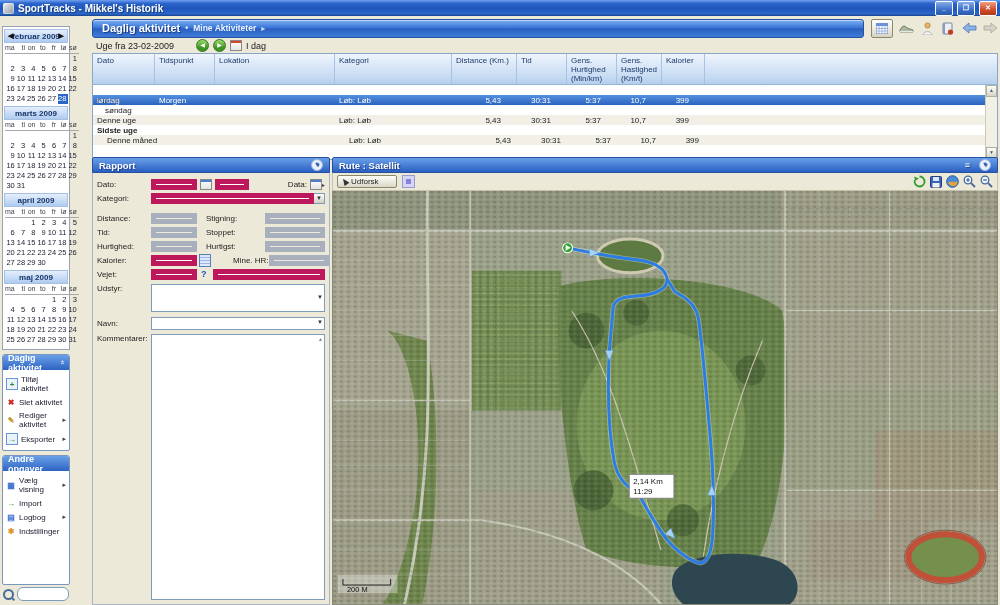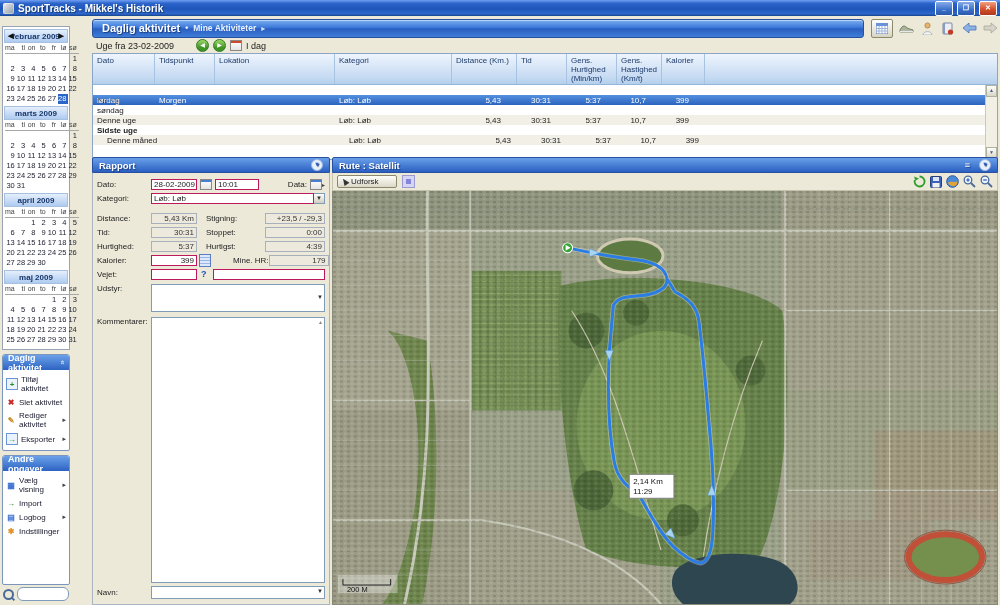--- a/index.html
+++ b/index.html
@@ -96,25 +96,25 @@
     border:1px solid #9bb8e0;color:#2a5fc2;font-size:6px;line-height:9px;text-align:center;flex:none;}
   .hamb{margin-left:auto;color:#fff;font-size:9px;}
 
   
   .rapport{width:238px;display:flex;flex-direction:column;flex:none;}
   .rap-bd{flex:1;background:#ece9d8;border:1px solid #aab4c4;border-top:none;
     padding:5px 4px 4px;font-size:8px;color:#222;display:flex;flex-direction:column;}
   .frow{display:flex;align-items:center;height:12px;margin-bottom:2px;flex:none;}
   .frow.tall{height:auto;align-items:flex-start;}
   .flabel{width:54px;flex:none;}
-  .fbox{height:11px;border:1px solid #be185d;background:#fff;padding:0 2px;box-sizing:border-box;
+  .fbox{height:11px;border:5px solid #be185d;background:#fff;padding:0 2px;box-sizing:border-box;
     font-size:8px;line-height:9px;overflow:hidden;white-space:nowrap;}
   .fbox.ro{background:#edeadd;border-color:#a8b0bd;color:#333;}
   .fbox.num{text-align:right;}
-  .w46{width:46px;flex:none;}.w47{width:44px;flex:none;}.w60{width:60px;flex:none;}
+  .w46{width:46px;flex:none;}.w47{width:34px;flex:none;}.w60{width:60px;flex:none;}
   .dd{width:11px;height:11px;border:1px solid #7f9db9;border-left:none;box-sizing:border-box;
     background:linear-gradient(#fefefe,#d2cec0);font-size:6px;color:#333;text-align:center;line-height:9px;flex:none;}
   .combo{flex:1;display:flex;}
   .combo .fbox{flex:1;}
   .lab2{padding-left:9px;flex:none;}
   .ml-auto{margin-left:auto;}
   .calc-ic{width:10px;height:11px;border:1px solid #5a7fc0;margin-left:2px;flex:none;
     background:repeating-linear-gradient(#dde8fa 0 2px,#9ab6e8 2px 3px);}
   .help-ic{color:#1a50c8;font-weight:bold;margin-left:4px;font-size:9px;flex:none;}
   .tallbox{border:1px solid #7f9db9;background:#fff;position:relative;}
@@ -509,21 +509,21 @@
             <div class="t-c" style="width: 120px;"></div>
             <div class="t-c" style="width: 117px;">Løb: Løb</div>
             <div class="t-c num" style="width: 65px;">5,43</div>
             <div class="t-c num" style="width: 50px;">30:31</div>
             <div class="t-c num" style="width: 50px;">5:37</div>
             <div class="t-c num" style="width: 45px;">10,7</div>
             <div class="t-c num" style="width: 43px;">399</div>
             <div class="t-c" style="flex: 1 1 0%;"></div>
           </div>
           <div class="t-row">
-            <div class="t-c" style="width: 62px;">søndag</div>
+            <div class="t-c" style="width: 62px; margin-left: 8px;">søndag</div>
             <div class="t-c" style="width: 60px;"></div>
             <div class="t-c" style="width: 120px;"></div>
             <div class="t-c" style="width: 117px;"></div>
             <div class="t-c num" style="width: 65px;"></div>
             <div class="t-c num" style="width: 50px;"></div>
             <div class="t-c num" style="width: 50px;"></div>
             <div class="t-c num" style="width: 45px;"></div>
             <div class="t-c num" style="width: 43px;"></div>
             <div class="t-c" style="flex: 1 1 0%;"></div>
           </div>
@@ -636,31 +636,31 @@
             <span class="fbox" style="flex:1;margin-left:6px"></span>
           </div>
 
           <div class="frow tall" style="margin-top:2px">
             <span class="flabel">Udstyr:</span>
             <span class="tallbox" style="flex:1;height:26px">
                 <span class="dd-in">▼</span>
               </span>
           </div>
 
+          <div class="frow" style="margin-top:3px">
+            <span class="flabel">Navn:</span>
+            <span class="tallbox" style="flex:1;height:11px">
+                <span class="dd-in">▼</span>
+              </span>
+          </div>
+
           <div class="frow tall kom-box" style="margin-top:3px">
             <span class="flabel">Kommentarer:</span>
             <span class="tallbox" style="flex:1">
                 <span class="sc-up">▲</span>
-              </span>
-          </div>
-
-          <div class="frow" style="margin-top:3px">
-            <span class="flabel">Navn:</span>
-            <span class="tallbox" style="flex:1;height:11px">
-                <span class="dd-in">▼</span>
               </span>
           </div>
 
         </div>
       </div>
 
       <div class="rute">
         <div class="p-hd">
           <span>Rute : Satellit</span>
           <span class="hamb">≡</span>

